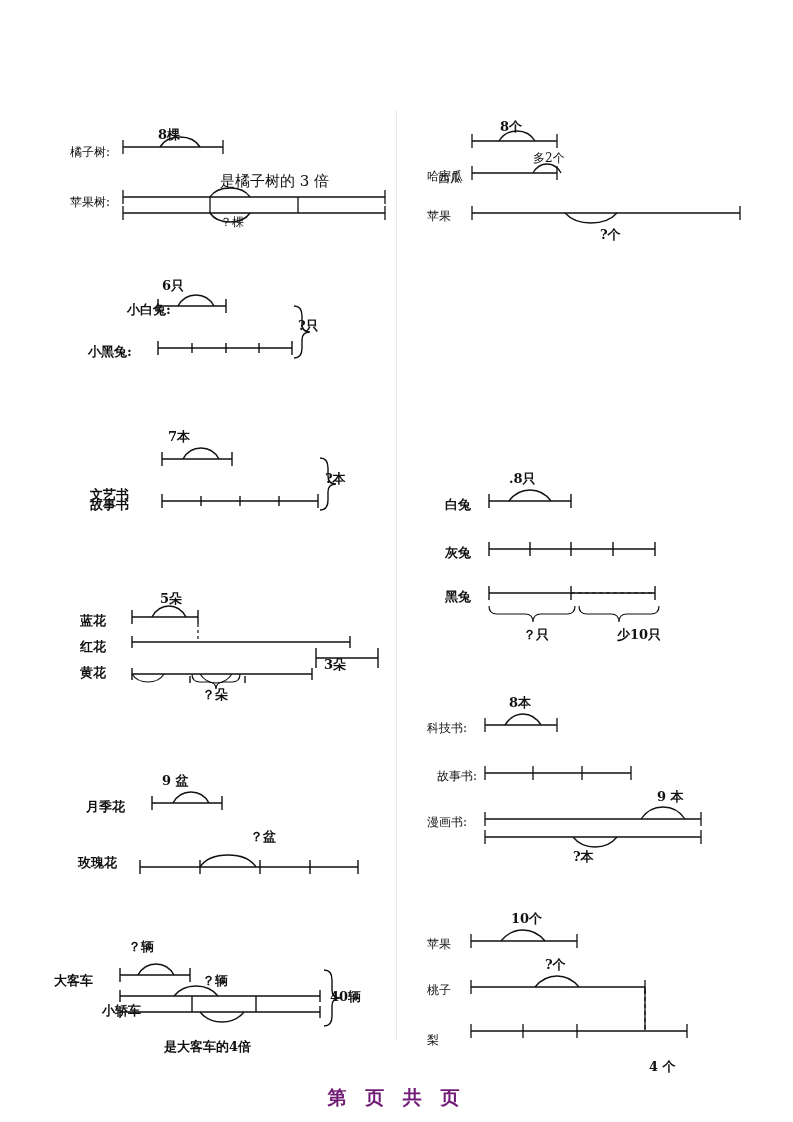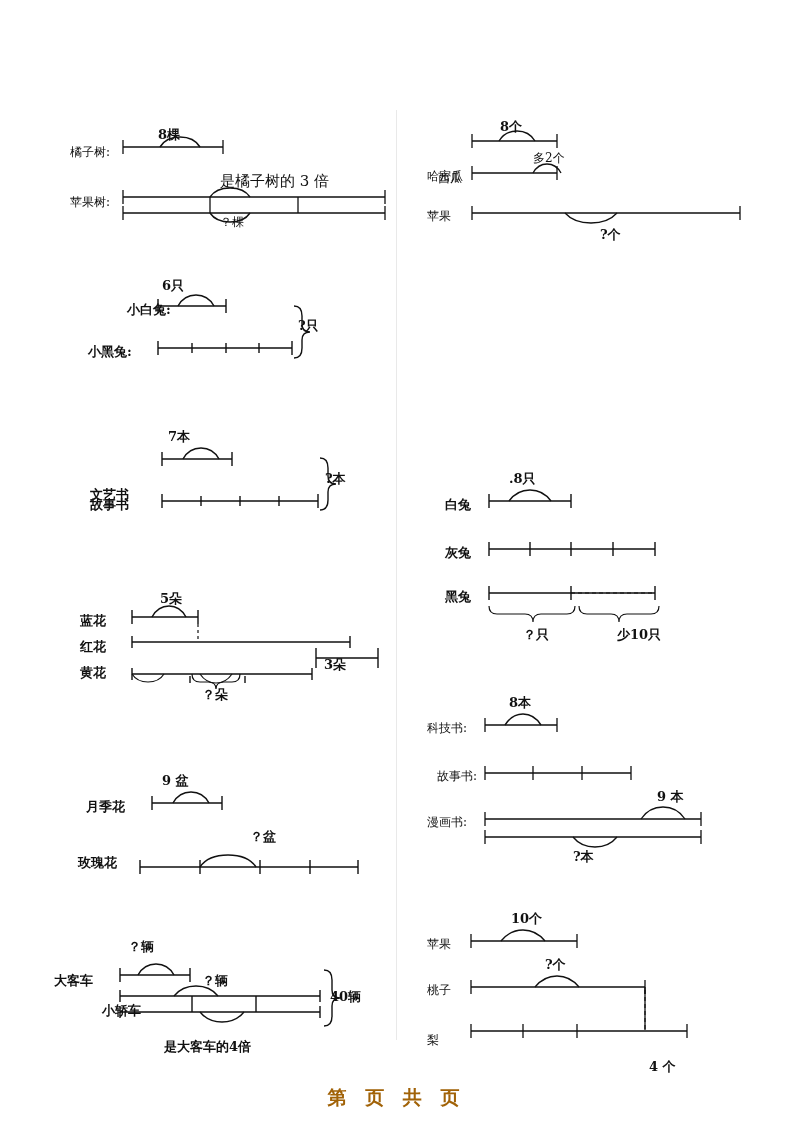--- a/index.html
+++ b/index.html
@@ -37,21 +37,21 @@
   .footer {
     position: absolute;
     left: 0;
     top: 1085px;
     width: 793px;
     text-align: center;
     font-family: "DejaVu Serif", serif;
     font-weight: bold;
     font-size: 19px;
     letter-spacing: 6px;
-    color: #a16207;
+    color: #701a75;
   }
   .col-left { position: absolute; left: 40px; top: 100px; width: 360px; height: 960px; }
   .col-right { position: absolute; left: 405px; top: 100px; width: 370px; height: 960px; }
   .prob { position: absolute; }
   svg { display: block; overflow: visible; }
   .lbl {
     position: absolute;
     font-family: "DejaVu Serif", serif;
     font-size: 12px;
     color: #111111;

